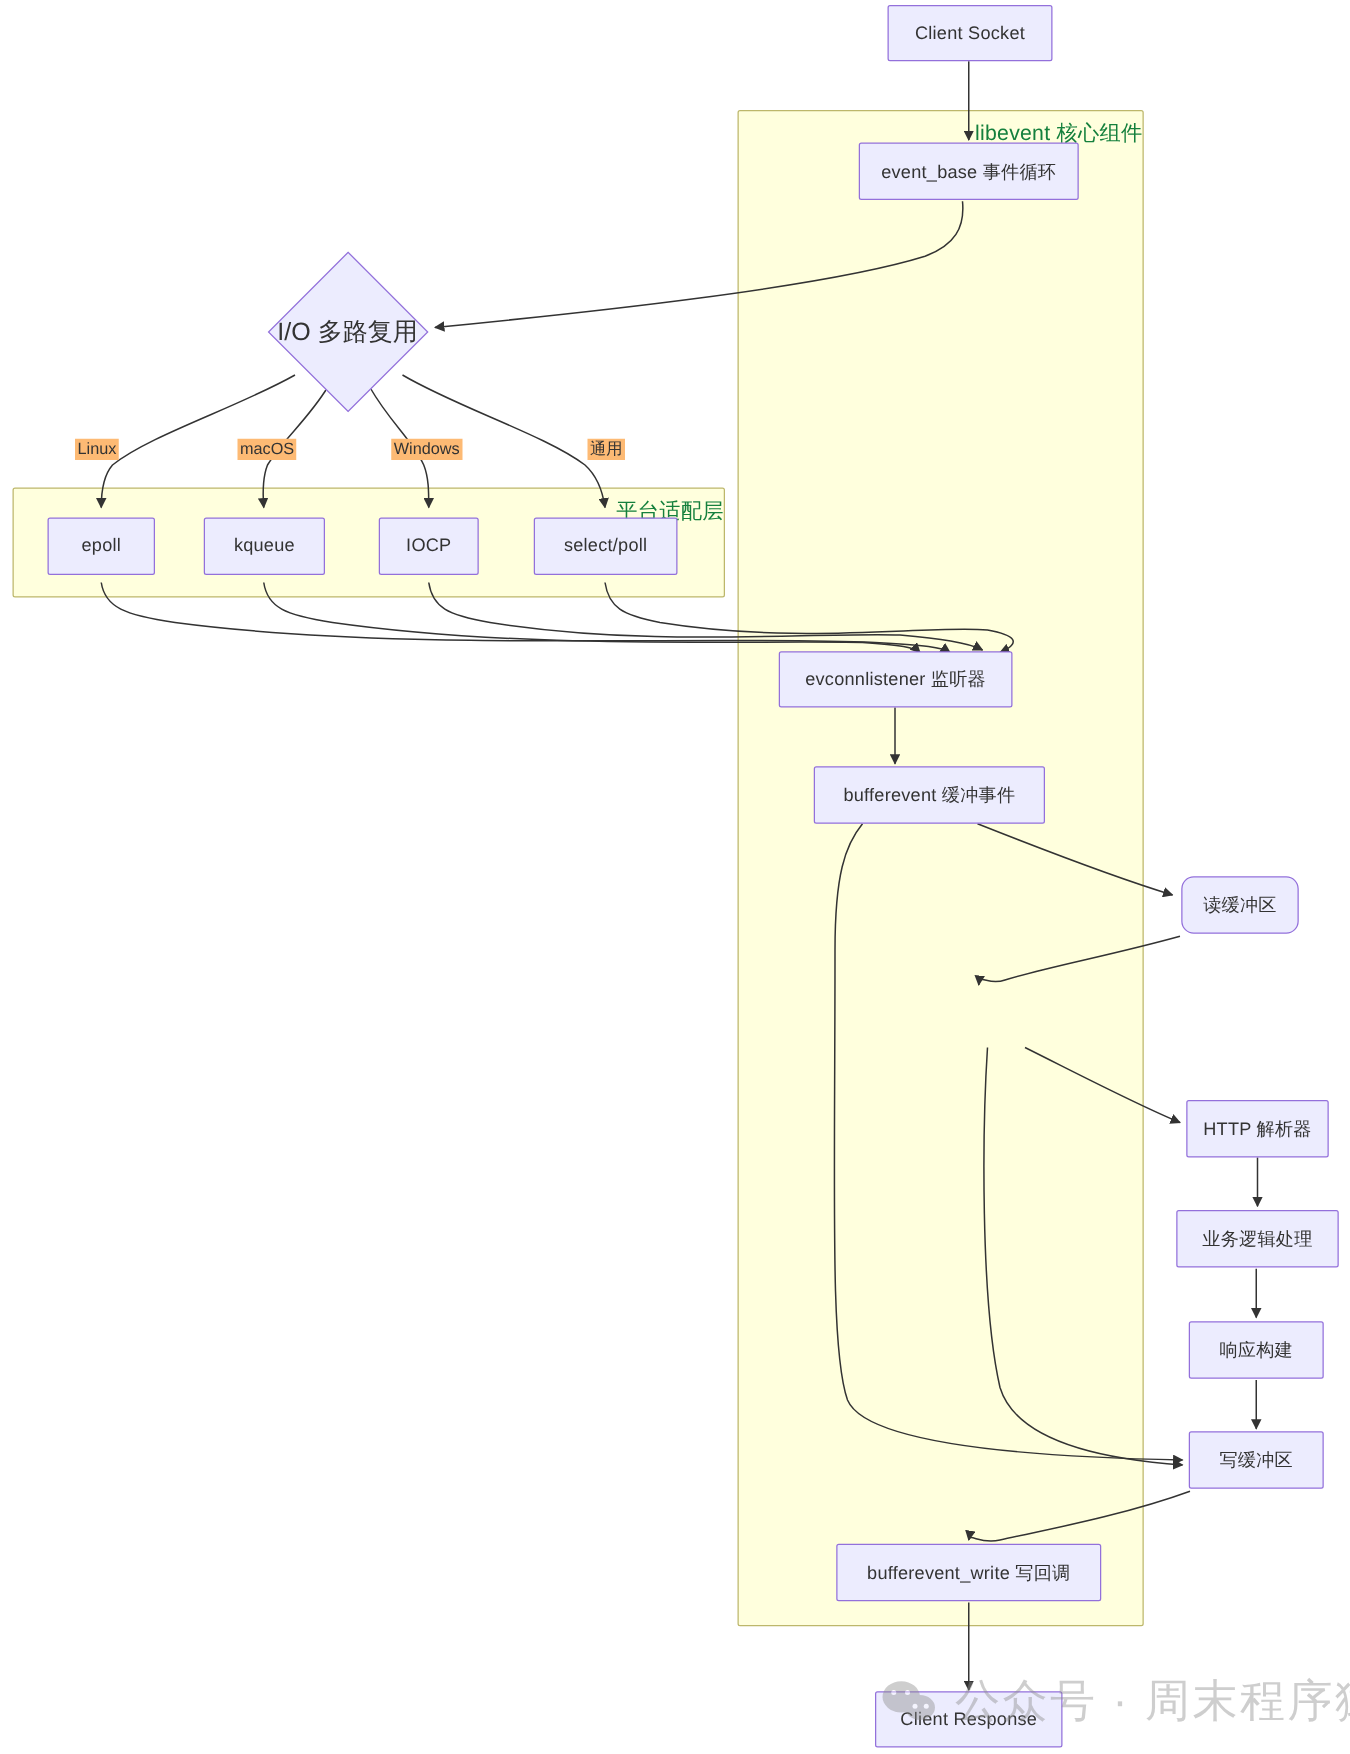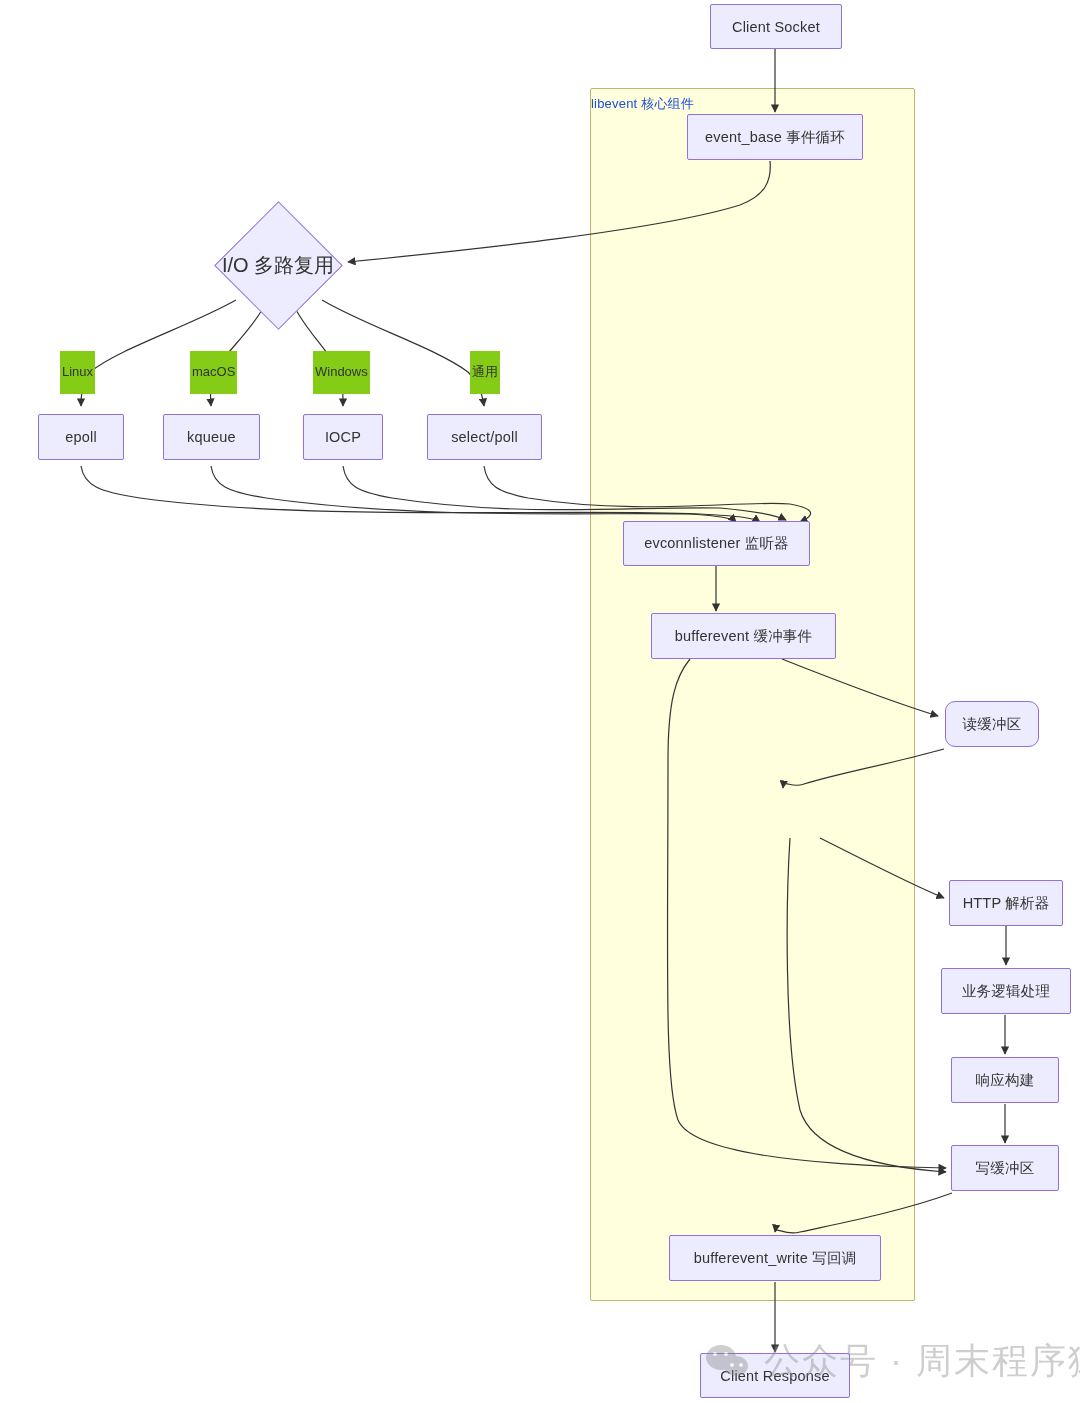--- a/index.html
+++ b/index.html
@@ -36,23 +36,23 @@
     background: #ffffdd;
     border: 1.3px solid #bdb76b;
     border-radius: 2px;
     box-sizing: border-box;
   }
   .cluster-title {
     position: absolute;
     top: 6px;
     left: 0;
     width: 100%;
-    text-align: left;
-    font-size: 13px;
-    color: #1d4ed8;
+    text-align: right;
+    font-size: 17px;
+    color: #15803d;
     letter-spacing: .2px;
   }
   .node {
     position: absolute;
     background: #ececfe;
     border: 1.3px solid #9370db;
     border-radius: 2px;
     box-sizing: border-box;
     display: flex;
     align-items: center;
@@ -84,24 +84,24 @@
   }
   .diamond-label {
     position: relative;
     z-index: 2;
     font-size: 20px;
     color: #333333;
     white-space: nowrap;
   }
   .edge-label {
     position: absolute;
-    background: #84cc16;
+    background: #fdba74;
     color: #333333;
     font-size: 13px;
-    padding: 14px 2px;
+    padding: 1px 2px;
     white-space: nowrap;
     line-height: 1.15;
   }
   .watermark {
     position: absolute;
     display: flex;
     align-items: center;
     gap: 12px;
     opacity: .42;
     pointer-events: none;
@@ -134,20 +134,23 @@
 </style>
 </head>
 <body>
 
 <div id="canvas">
 
   <div class="cluster" style="left:590px; top:88px; width:325px; height:1213px;">
     <div class="cluster-title">libevent 核心组件</div>
   </div>
 
+  <div class="cluster" style="left:10px; top:390px; width:570px; height:88px;">
+    <div class="cluster-title">平台适配层</div>
+  </div>
 
   <svg id="wires" viewBox="0 0 1080 1403">
     <defs>
       <marker id="arrow" viewBox="0 0 10 10" refX="9" refY="5" markerWidth="7" markerHeight="7" orient="auto-start-reverse">
         <path d="M 0 0 L 10 5 L 0 10 z" fill="#333333"></path>
       </marker>
     </defs>
 
     <path class="edge" marker-end="url(#arrow)" d="M 775,49 L 775,112"></path>
 

